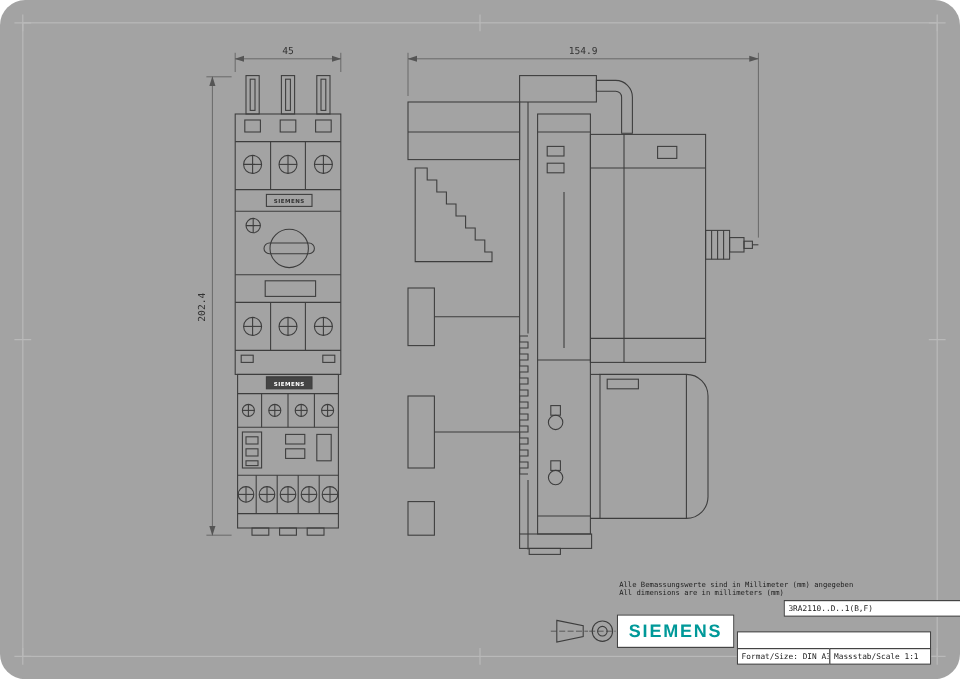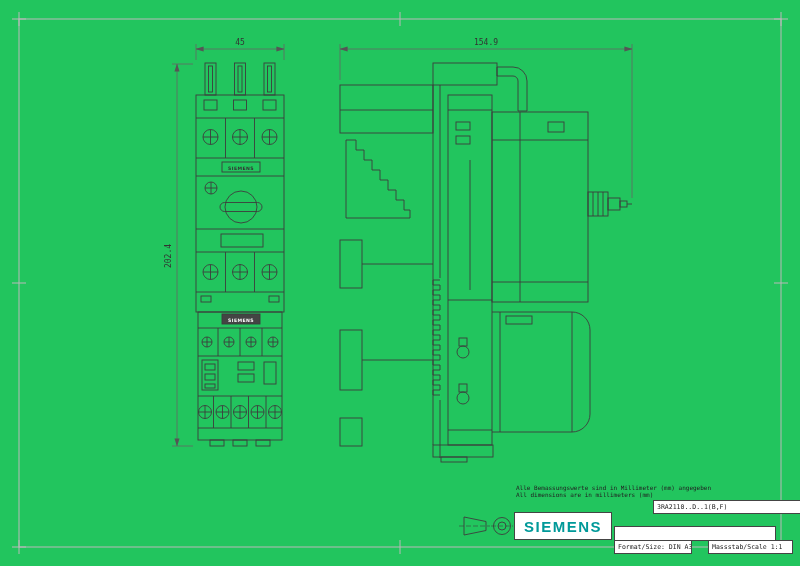--- a/index.html
+++ b/index.html
@@ -1,37 +1,37 @@
 <!DOCTYPE html>
 <html><head>
 <meta charset="utf-8">
 <style>
   html,body { margin:0; padding:0; background:#ffffff; }
-  .page { position:relative; width:800px; height:566px; background:#22c55e; overflow:hidden;
-          font-family:"DejaVu Sans Mono", monospace; }
+  .page { position:relative; width:800px; height:566px; background:#a3a3a3; overflow:hidden;
+          font-family:"DejaVu Sans Mono", monospace;border-radius:21px; }
   svg { position:absolute; left:0; top:0; }
   .dim { font:8px "DejaVu Sans Mono", monospace; fill:#333; stroke:none; text-anchor:middle; }
   .microbrand { font:bold 4.6px "DejaVu Sans", sans-serif; letter-spacing:0.4px; text-anchor:middle; stroke:none; }
   .mb-dark { fill:#333; }
   .mb-light { fill:#ffffff; }
 
   .tb { position:absolute; left:514px; top:484px; width:266px; color:#222; }
   .tb .notes { font-size:6px; line-height:7px; margin:0 0 2px 2px; white-space:nowrap; }
   .tb-grid { position:relative; width:262px; height:55px; }
   .cell { position:absolute; border:1px solid #444; font-size:6.5px; line-height:11px;
           padding:1px 0 0 3px; box-sizing:border-box; background:#fff; white-space:nowrap; overflow:hidden; }
   .siemens-box { position:absolute; left:0; top:12px; width:98px; height:28px; border:1px solid #444;
           box-sizing:border-box; display:flex; align-items:center; justify-content:center;
           font-family:"Liberation Sans", sans-serif; font-weight:bold; font-size:15px;
           letter-spacing:1.5px; color:#009999; background:#fff; }
   .part  { left:107px; top:0;    width:172px; height:14px;margin-left:32px; }
   .doc   { left:100px; top:13px; width:162px; height:14px; }
   .blank { left:100px; top:26px; width:162px; height:15px; }
   .fmt   { left:100px; top:40px; width:78px;  height:14px; }
-  .scale { left:194px; top:40px; width:85px;  height:14px; }
+  .scale { left:177px; top:40px; width:85px;  height:14px; }
 </style>
 </head>
 <body>
 
 <div class="page">
 
 <svg width="800" height="566" viewBox="0 0 800 566">
   <defs>
     <marker id="arr" viewBox="0 0 10 10" refX="9.5" refY="5" markerWidth="10" markerHeight="10" orient="auto-start-reverse">
       <path d="M0,1.8 L10,5 L0,8.2 Z" fill="#555"></path>

